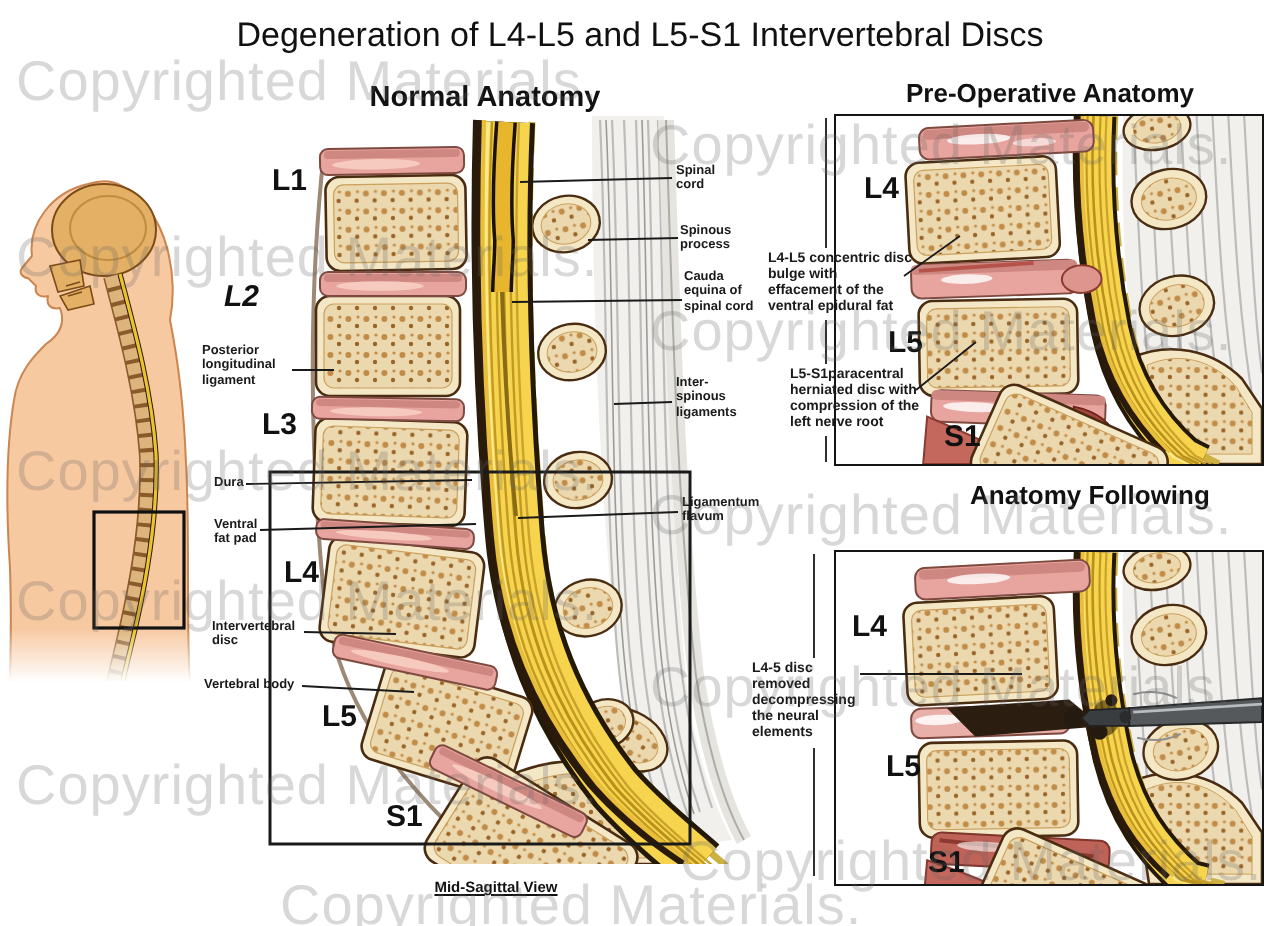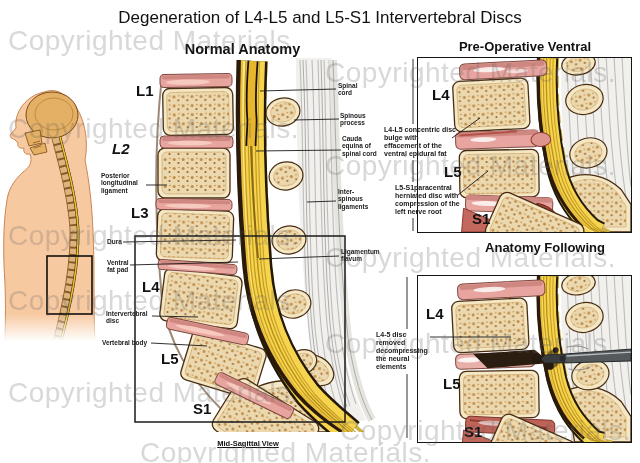--- a/index.html
+++ b/index.html
@@ -40,21 +40,21 @@
       <div class="wm" style="left: 325px; top: 242px;">Copyrighted Materials.</div>
       <div class="wm" style="left: 8px; top: 285px;">Copyrighted Materials.</div>
       <div class="wm" style="left: 325px; top: 328px;">Copyrighted Materials.</div>
       <div class="wm" style="left: 8px; top: 377px;">Copyrighted Materials.</div>
       <div class="wm" style="left: 340px; top: 415px;">Copyrighted Materials.</div>
       <div class="wm" style="left: 140px; top: 437px;">Copyrighted Materials.</div>
     </div>
 
   <div class="abs" id="main-title">Degeneration of L4-L5 and L5-S1 Intervertebral Discs</div>
   <div class="abs panel-heading" id="normal-heading">Normal Anatomy</div>
-  <div class="abs panel-heading" id="preop-heading">Pre-Operative Ventral</div>
+  <div class="abs panel-heading" id="preop-heading">Pre-Operative Anatomy</div>
   <div class="abs panel-heading" id="postop-heading1">Anatomy Following</div>
 
   <svg class="abs" id="figure-svg" width="104" height="258" viewBox="0 0 104 258">
     <defs>
       <linearGradient id="fadeW" x1="0" y1="0" x2="0" y2="1">
         <stop offset="0" stop-color="#ffffff" stop-opacity="0"></stop>
         <stop offset="0.85" stop-color="#ffffff" stop-opacity="1"></stop>
       </linearGradient>
     </defs>
     <path d="M44,4 C26,8 14,24 16,40 L11,46 C9,49 12,51 14,51 L18,55 C17,59 20,61 24,60 C23,64 25,67 30,66 C33,74 29,80 23,84 C17,90 9,98 7,112 C3,136 3,166 5,196 C6,226 5,244 5,256 L95,256 C93,220 95,180 93,144 C92,116 89,92 85,72 C89,52 85,18 61,5 C56,2 50,2 44,4 Z" fill="#f7c9a1" stroke="#cb8650" stroke-width="1" stroke-linejoin="round"></path>

